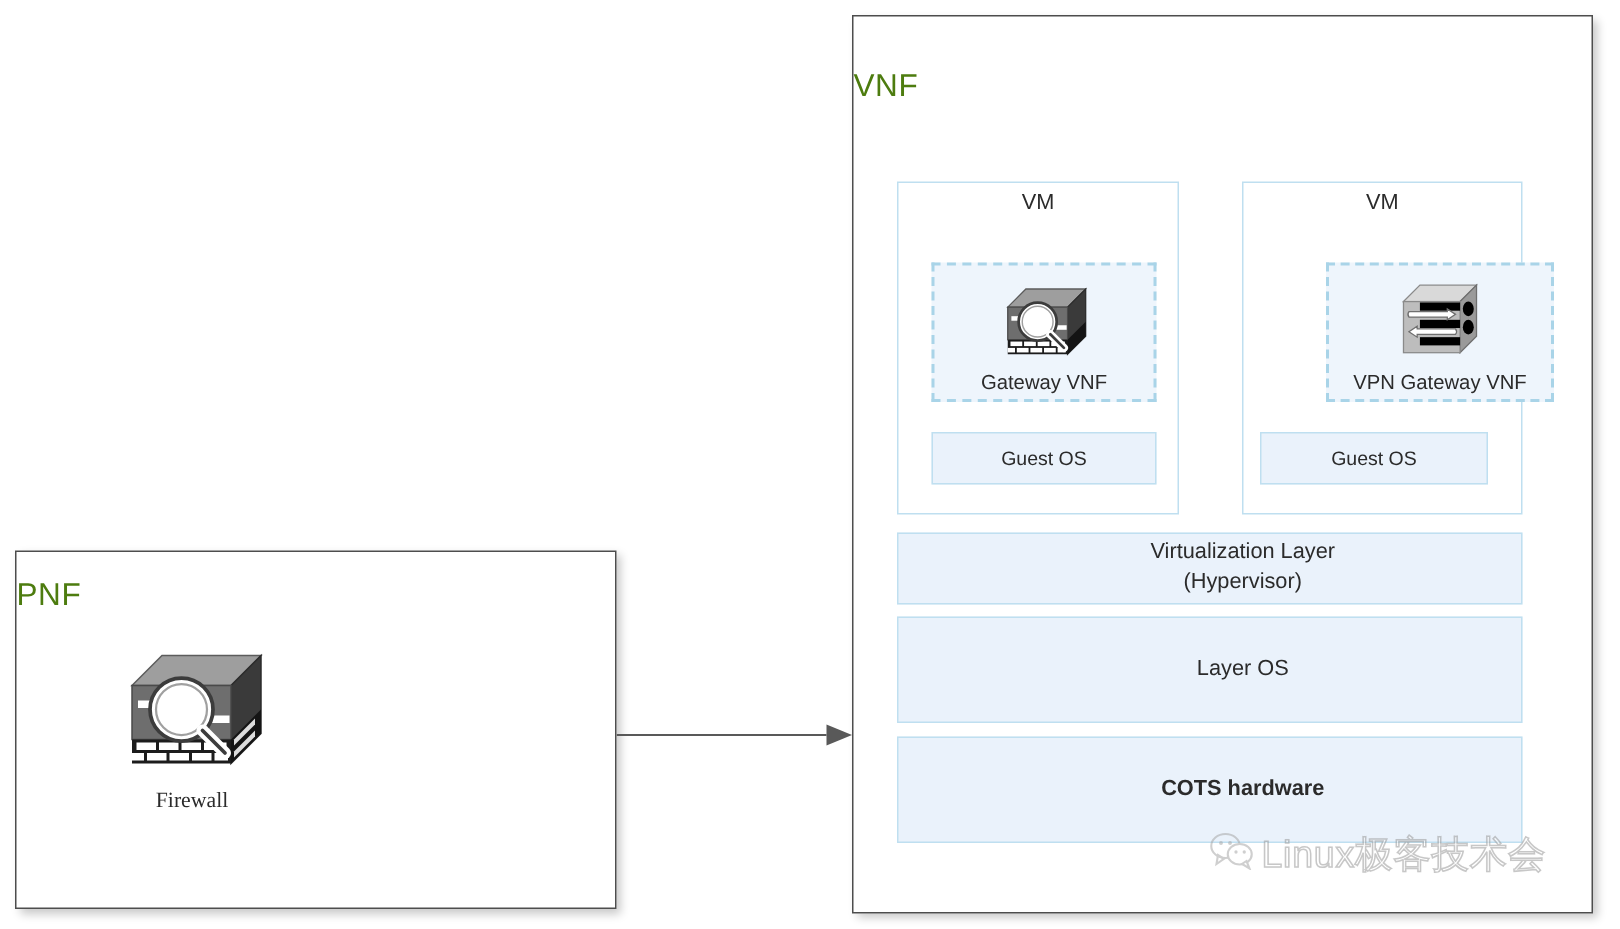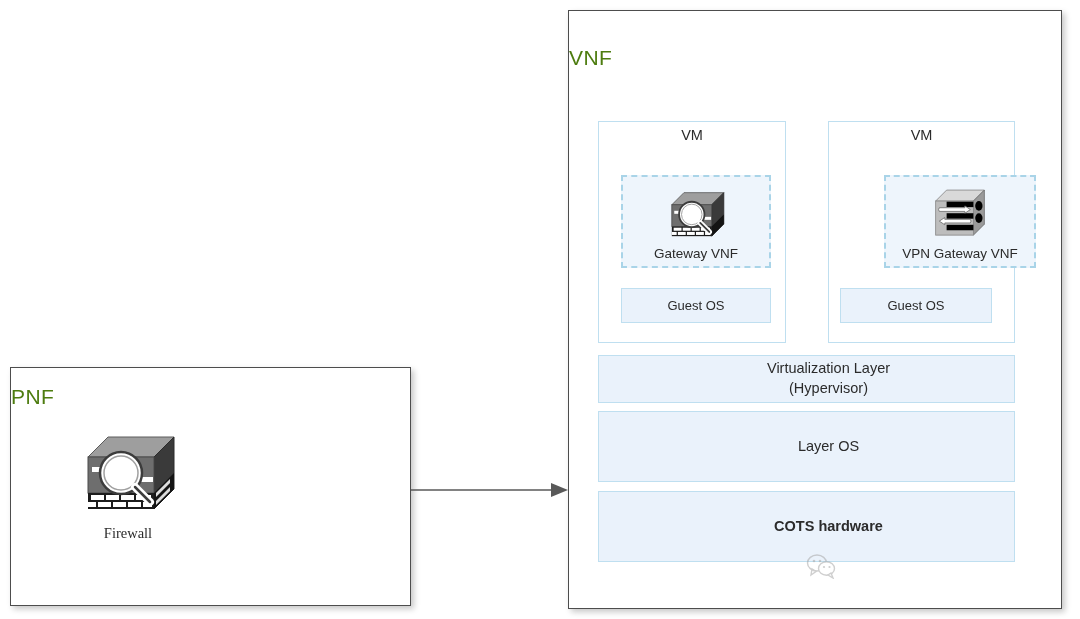--- a/index.html
+++ b/index.html
@@ -304,13 +304,14 @@
       <ellipse cx="11" cy="10" rx="9.5" ry="8" fill="none" stroke="#a8a8a8" stroke-width="1.4"></ellipse>
       <polygon points="6,16 5,22 10,18.5" fill="none" stroke="#a8a8a8" stroke-width="1.4"></polygon>
       <circle cx="8" cy="8" r="1.3" fill="#a8a8a8"></circle>
       <circle cx="14" cy="8" r="1.3" fill="#a8a8a8"></circle>
       <ellipse cx="20.5" cy="15.5" rx="8" ry="6.8" fill="#ffffff" stroke="#a8a8a8" stroke-width="1.4"></ellipse>
       <polygon points="25,20 27,25 22,22" fill="#ffffff" stroke="#a8a8a8" stroke-width="1.4"></polygon>
       <circle cx="18" cy="14" r="1.1" fill="#a8a8a8"></circle>
       <circle cx="23.5" cy="14" r="1.1" fill="#a8a8a8"></circle>
     </svg>
   </span>
+  <span id="watermark-text">Linux极客技术会</span>
 </div>
 
 </body></html>

